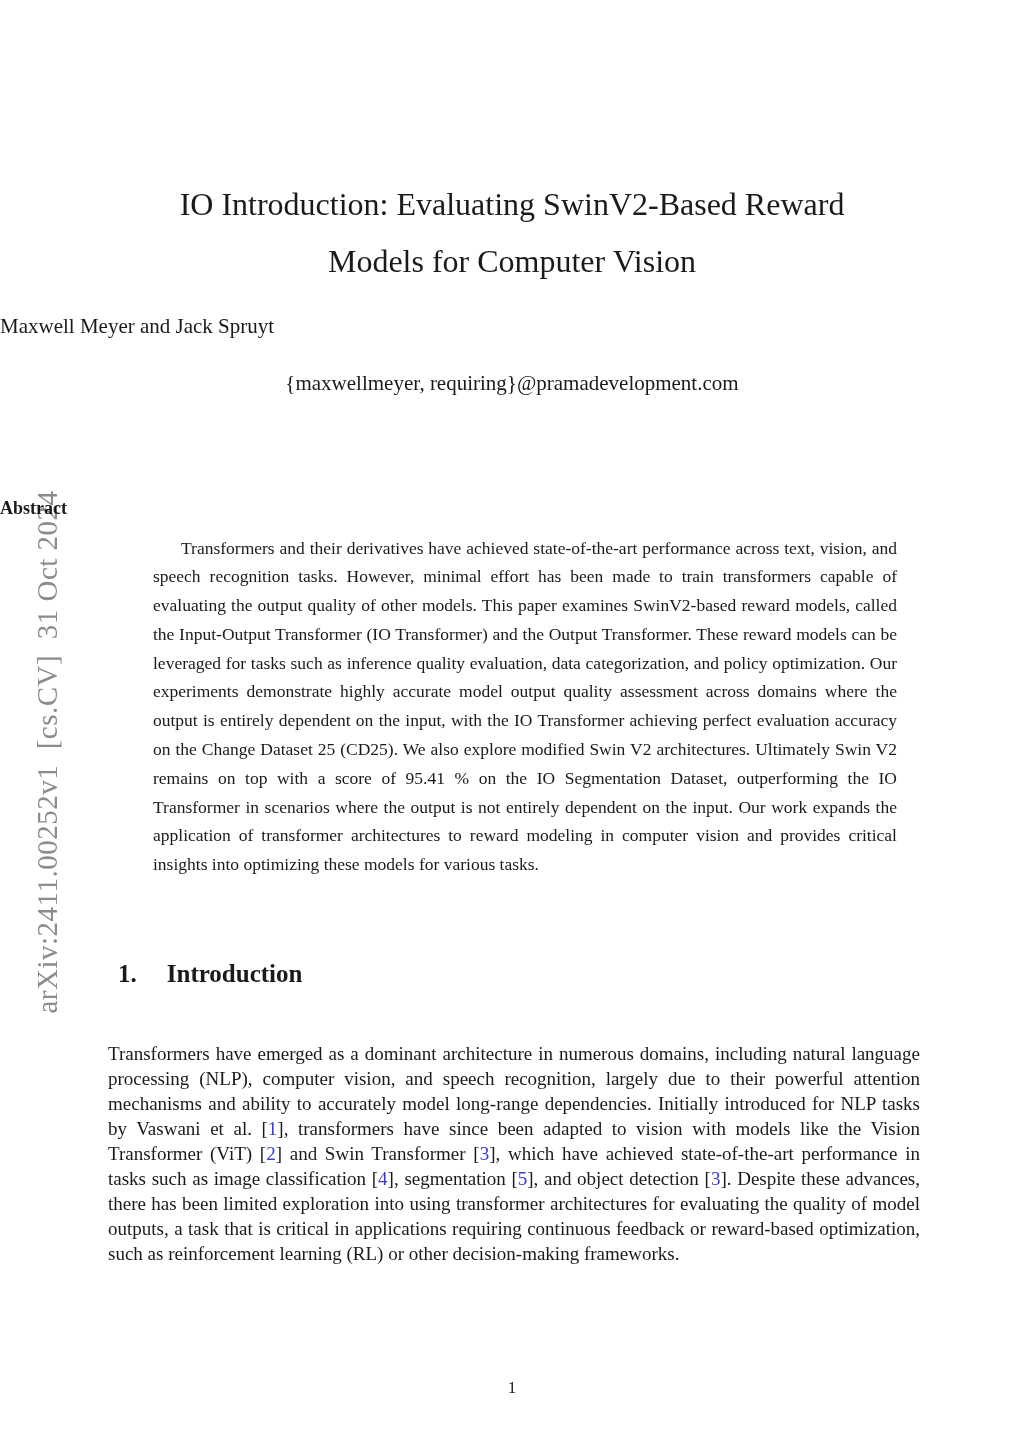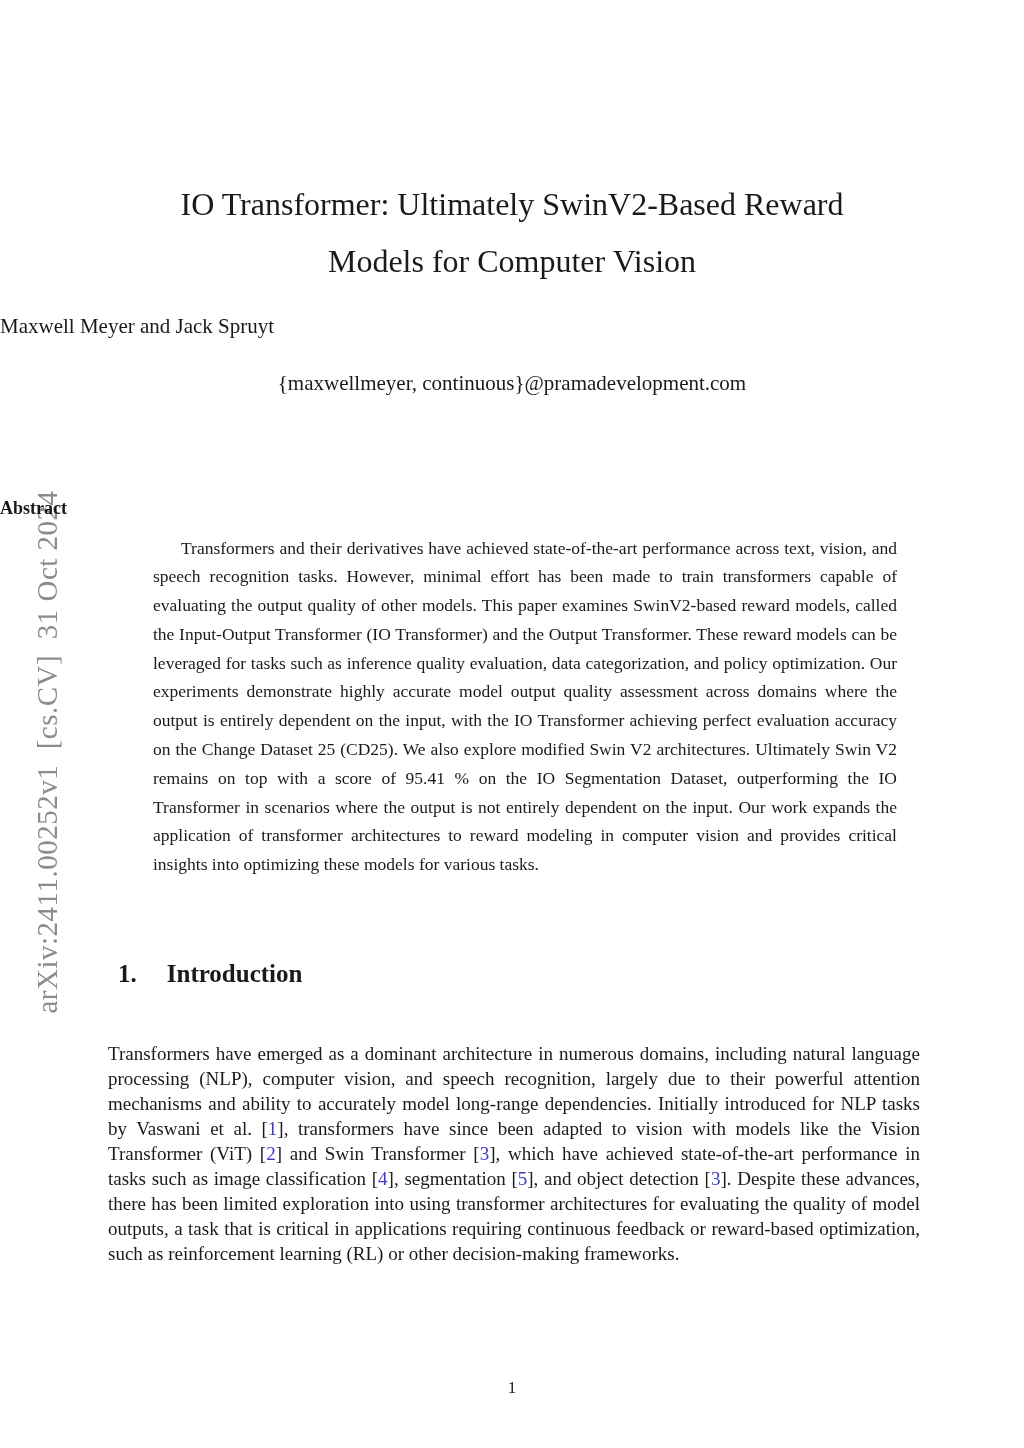--- a/index.html
+++ b/index.html
@@ -105,27 +105,27 @@
   }
 </style>
 </head>
 <body>
 
 <div class="page">
 
   <div class="arxiv-stamp">arXiv:2411.00252v1&nbsp; [cs.CV]&nbsp; 31 Oct 2024</div>
 
   <div class="paper-title">
-    <div>IO Transformer: Ultimately SwinV2-Based Reward</div>
+    <div>IO Introduction: Evaluating SwinV2-Based Reward</div>
     <div>Models for Computer Vision</div>
   </div>
 
   <div class="authors-line">Maxwell Meyer and Jack Spruyt</div>
 
-  <div class="email-line">{maxwellmeyer, continuous}@pramadevelopment.com</div>
+  <div class="email-line">{maxwellmeyer, requiring}@pramadevelopment.com</div>
 
   <div class="abstract-heading">Abstract</div>
 
   <p class="abstract-body">Transformers and their derivatives have achieved state-of-the-art performance across text, vision, and speech recognition tasks. However, minimal effort has been made to train transformers capable of evaluating the output quality of other models. This paper examines SwinV2-based reward models, called the Input-Output Transformer (IO Transformer) and the Output Transformer. These reward models can be leveraged for tasks such as inference quality evaluation, data categorization, and policy optimization. Our experiments demonstrate highly accurate model output quality assessment across domains where the output is entirely dependent on the input, with the IO Transformer achieving perfect evaluation accuracy on the Change Dataset 25 (CD25). We also explore modified Swin V2 architectures. Ultimately Swin V2 remains on top with a score of 95.41 % on the IO Segmentation Dataset, outperforming the IO Transformer in scenarios where the output is not entirely dependent on the input. Our work expands the application of transformer architectures to reward modeling in computer vision and provides critical insights into optimizing these models for various tasks.</p>
 
   <div class="section-heading">
     <span class="section-number">1.</span><span>Introduction</span>
   </div>
 
   <p class="intro-paragraph"><span>Transformers have emerged as a dominant architecture in numerous domains, including natural language processing (NLP), computer vision, and speech recognition, largely due to their powerful attention mechanisms and ability to accurately model long-range dependencies. Initially introduced for NLP tasks by Vaswani et al. [</span><span class="cite">1</span><span>], transformers have since been adapted to vision with models like the Vision Transformer (ViT) [</span><span class="cite">2</span><span>] and Swin Transformer [</span><span class="cite">3</span><span>], which have achieved state-of-the-art performance in tasks such as image classification [</span><span class="cite">4</span><span>], segmentation [</span><span class="cite">5</span><span>], and object detection [</span><span class="cite">3</span><span>]. Despite these advances, there has been limited exploration into using transformer architectures for evaluating the quality of model outputs, a task that is critical in applications requiring continuous feedback or reward-based optimization, such as reinforcement learning (RL) or other decision-making frameworks.</span></p>

